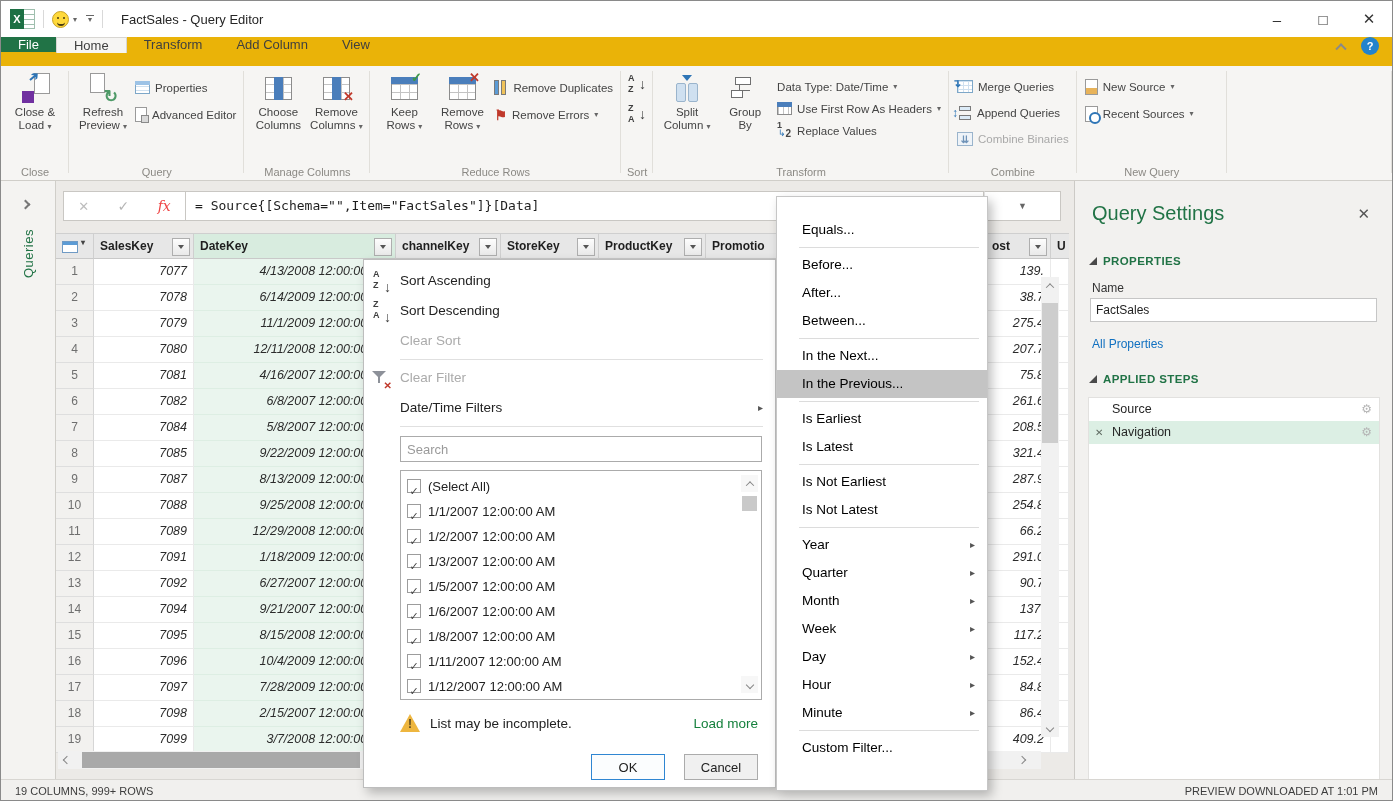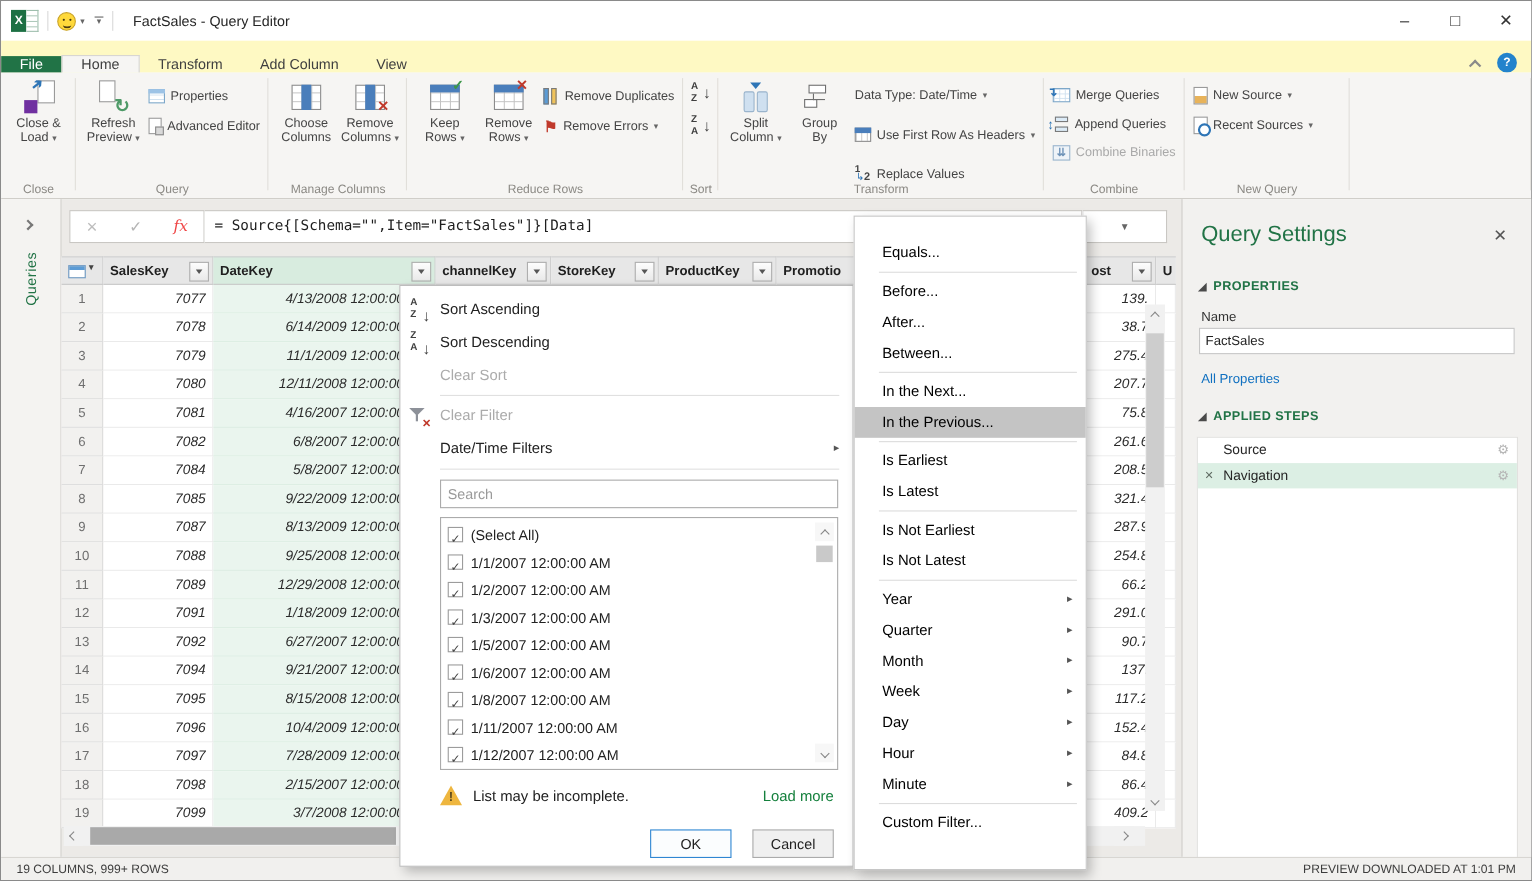--- a/index.html
+++ b/index.html
@@ -20,21 +20,21 @@
   .mini-caret{font-size:8px;color:#666;margin-left:4px;}
   .mini-caret::after{content:"▾";}
   .qat-more{display:flex;flex-direction:column;align-items:center;margin-left:9px;}
   .qat-more i{display:block;width:8px;height:1.5px;background:#666;margin-bottom:1px;}
   .qat-more::after{content:"▾";font-size:8px;color:#666;line-height:6px;}
   .tb-title{font-size:13px;color:#262626;margin-left:10px;white-space:nowrap;}
   .win-controls{margin-left:auto;display:flex;height:36px;}
   .win-btn{width:46px;display:flex;align-items:center;justify-content:center;font-size:15px;color:#333;}
 
   
-  .tabrow{position:absolute;left:0;top:36px;width:100%;height:29px;background:#fef9c3;display:flex;align-items:flex-end;}
+  .tabrow{position:absolute;left:0;top:36px;width:100%;height:29px;background:#eab308;display:flex;align-items:flex-start;}
   .tab{padding:0 17px;font-size:13px;color:#3f3f3f;display:flex;align-items:center;}
   .tab.file{background:#217346;color:#fff;}
   .tab.active{background:#f6f5f3;border:1px solid #d8d6d2;border-bottom:none;}
   .tabrow-right{margin-left:auto;display:flex;align-items:center;gap:16px;padding-right:13px;}
   .chev{display:inline-block;width:8px;height:8px;border-right:2px solid #8a8a8a;border-bottom:2px solid #8a8a8a;}
   .chev.up{transform:rotate(-135deg) translate(-2px,-2px);}
   .help-ic{width:18px;height:18px;border-radius:50%;background:#2383cc;color:#fff;font:bold 11px/18px "Liberation Sans",sans-serif;text-align:center;}
 
   
   .ribbon{position:absolute;left:0;top:65px;width:100%;height:115px;background:#f6f5f3;border-bottom:1px solid #d0cec9;display:flex;}
@@ -378,21 +378,21 @@
       <div class="bigbtn">
         <span class="ic">
             <span class="grp-ic">
               <i class="t"></i>
               <i class="b"></i>
             </span>
           </span>
         <span>Group</span>
         <span>By</span>
       </div>
-      <div class="smallcol" style="gap:15px;padding-top:7px;">
+      <div class="smallcol" style="gap:1px;padding-top:7px;">
         <div class="smallbtn">
           <span>Data Type: Date/Time</span>
           <span class="caret"></span>
         </div>
         <div class="smallbtn">
           <span class="frh-ic"></span>
           <span>Use First Row As Headers</span>
           <span class="caret"></span>
         </div>
         <div class="smallbtn">

